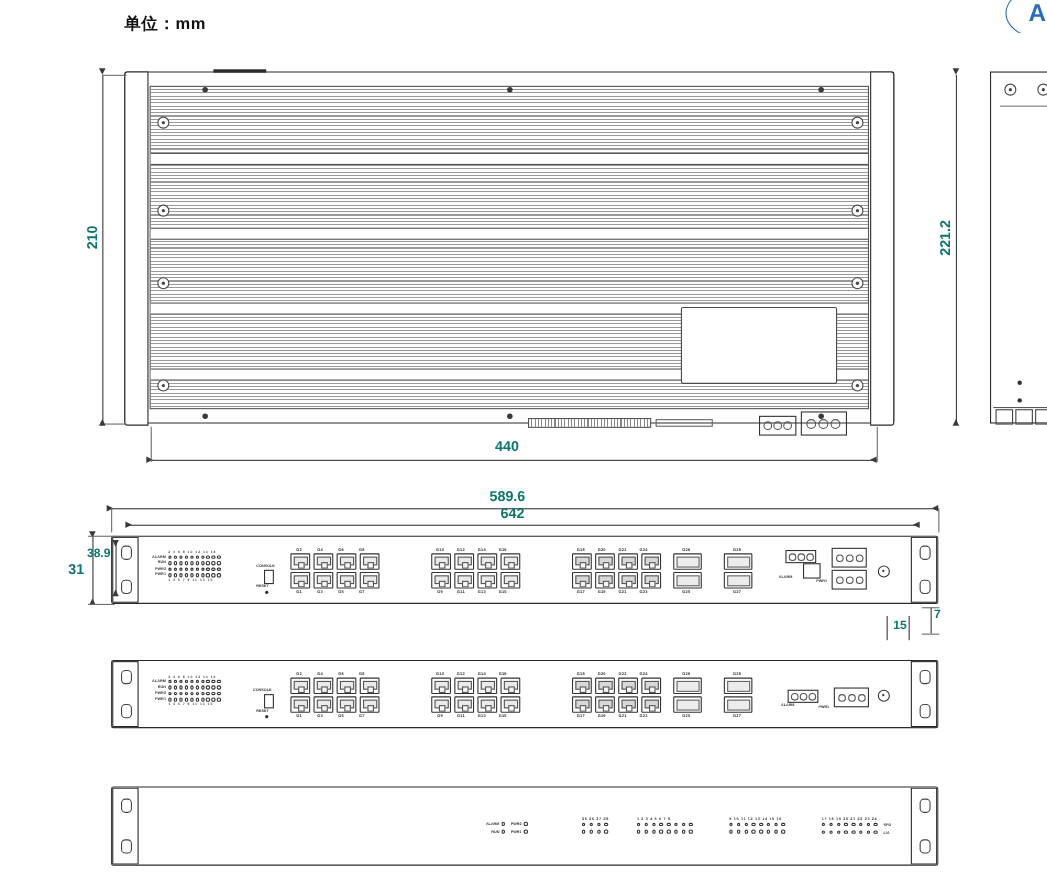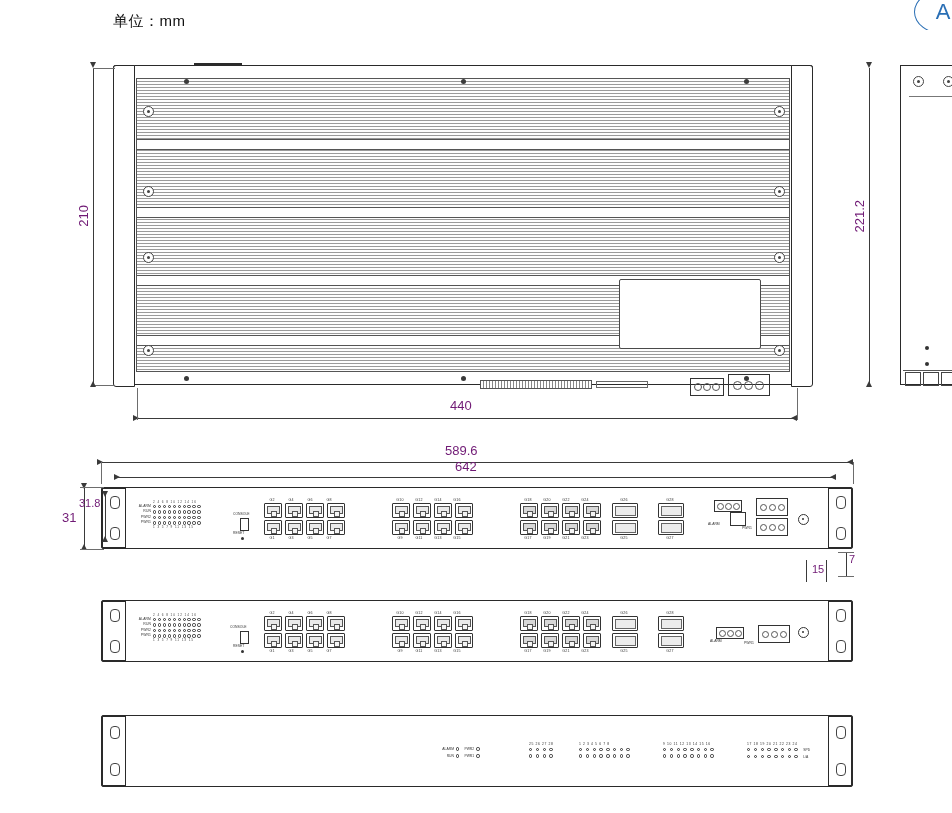--- a/index.html
+++ b/index.html
@@ -4,28 +4,28 @@
 <style>
   html,body{margin:0;padding:0;}
   body{
     width:952px;height:813px;
     background:#ffffff;
     font-family:"Liberation Sans", sans-serif;
     color:#1a1a1a;
     position:relative;
     overflow:hidden;
   }
-  .stage{position:absolute;left:0;top:0;width:952px;height:813px;}
+  .stage{position:absolute;left:0;top:0;width:952px;height:813px;font-weight:bold;}
   .abs{position:absolute;}
 
   
   .unit-label{
     left:113px;top:12px;font-size:15px;letter-spacing:.5px;color:#111;
   }
-  .dim-text{font-size:13px;color:#701a75;}
+  .dim-text{font-size:13px;color:#0f766e;}
   .dim-text.small{font-size:11px;}
   .vert{writing-mode:vertical-rl;transform:rotate(180deg);}
 
   
   .hline{height:1px;background:#3a3a3a;}
   .vline{width:1px;background:#3a3a3a;}
   .thin{background:#6d6d6d;}
 
   
   .topview{
@@ -448,21 +448,21 @@
   <div class="abs vline" style="left:84px;top:487px;height:62px;"></div>
   <div class="arrowD" style="left:81px;top:483px;"></div>
   <div class="arrowU" style="left:81px;top:544px;"></div>
   <div class="abs hline thin" style="left:80px;top:487px;width:24px;"></div>
   <div class="abs hline thin" style="left:80px;top:549px;width:24px;"></div>
   <div class="abs dim-text" style="left:62px;top:510px;">31</div>
 
   <div class="abs vline" style="left:105px;top:494px;height:46px;"></div>
   <div class="arrowD" style="left:102px;top:491px;"></div>
   <div class="arrowU" style="left:102px;top:536px;"></div>
-  <div class="abs dim-text small" style="left:79px;top:497px;">31.8</div>
+  <div class="abs dim-text small" style="left:79px;top:497px;">38.9</div>
 
   <div class="abs vline" style="left:846px;top:552px;height:24px;"></div>
   <div class="abs dim-text small" style="left:849px;top:553px;">7</div>
   <div class="abs hline thin" style="left:838px;top:552px;width:16px;"></div>
   <div class="abs hline thin" style="left:838px;top:576px;width:16px;"></div>
 
   <div class="abs" style="left:806px;top:560px;width:22px;height:22px;">
     <div class="abs vline" style="left:0;top:0;height:22px;"></div>
     <div class="abs vline" style="left:20px;top:0;height:22px;"></div>
     <div class="abs dim-text small" style="left:6px;top:3px;">15</div>

